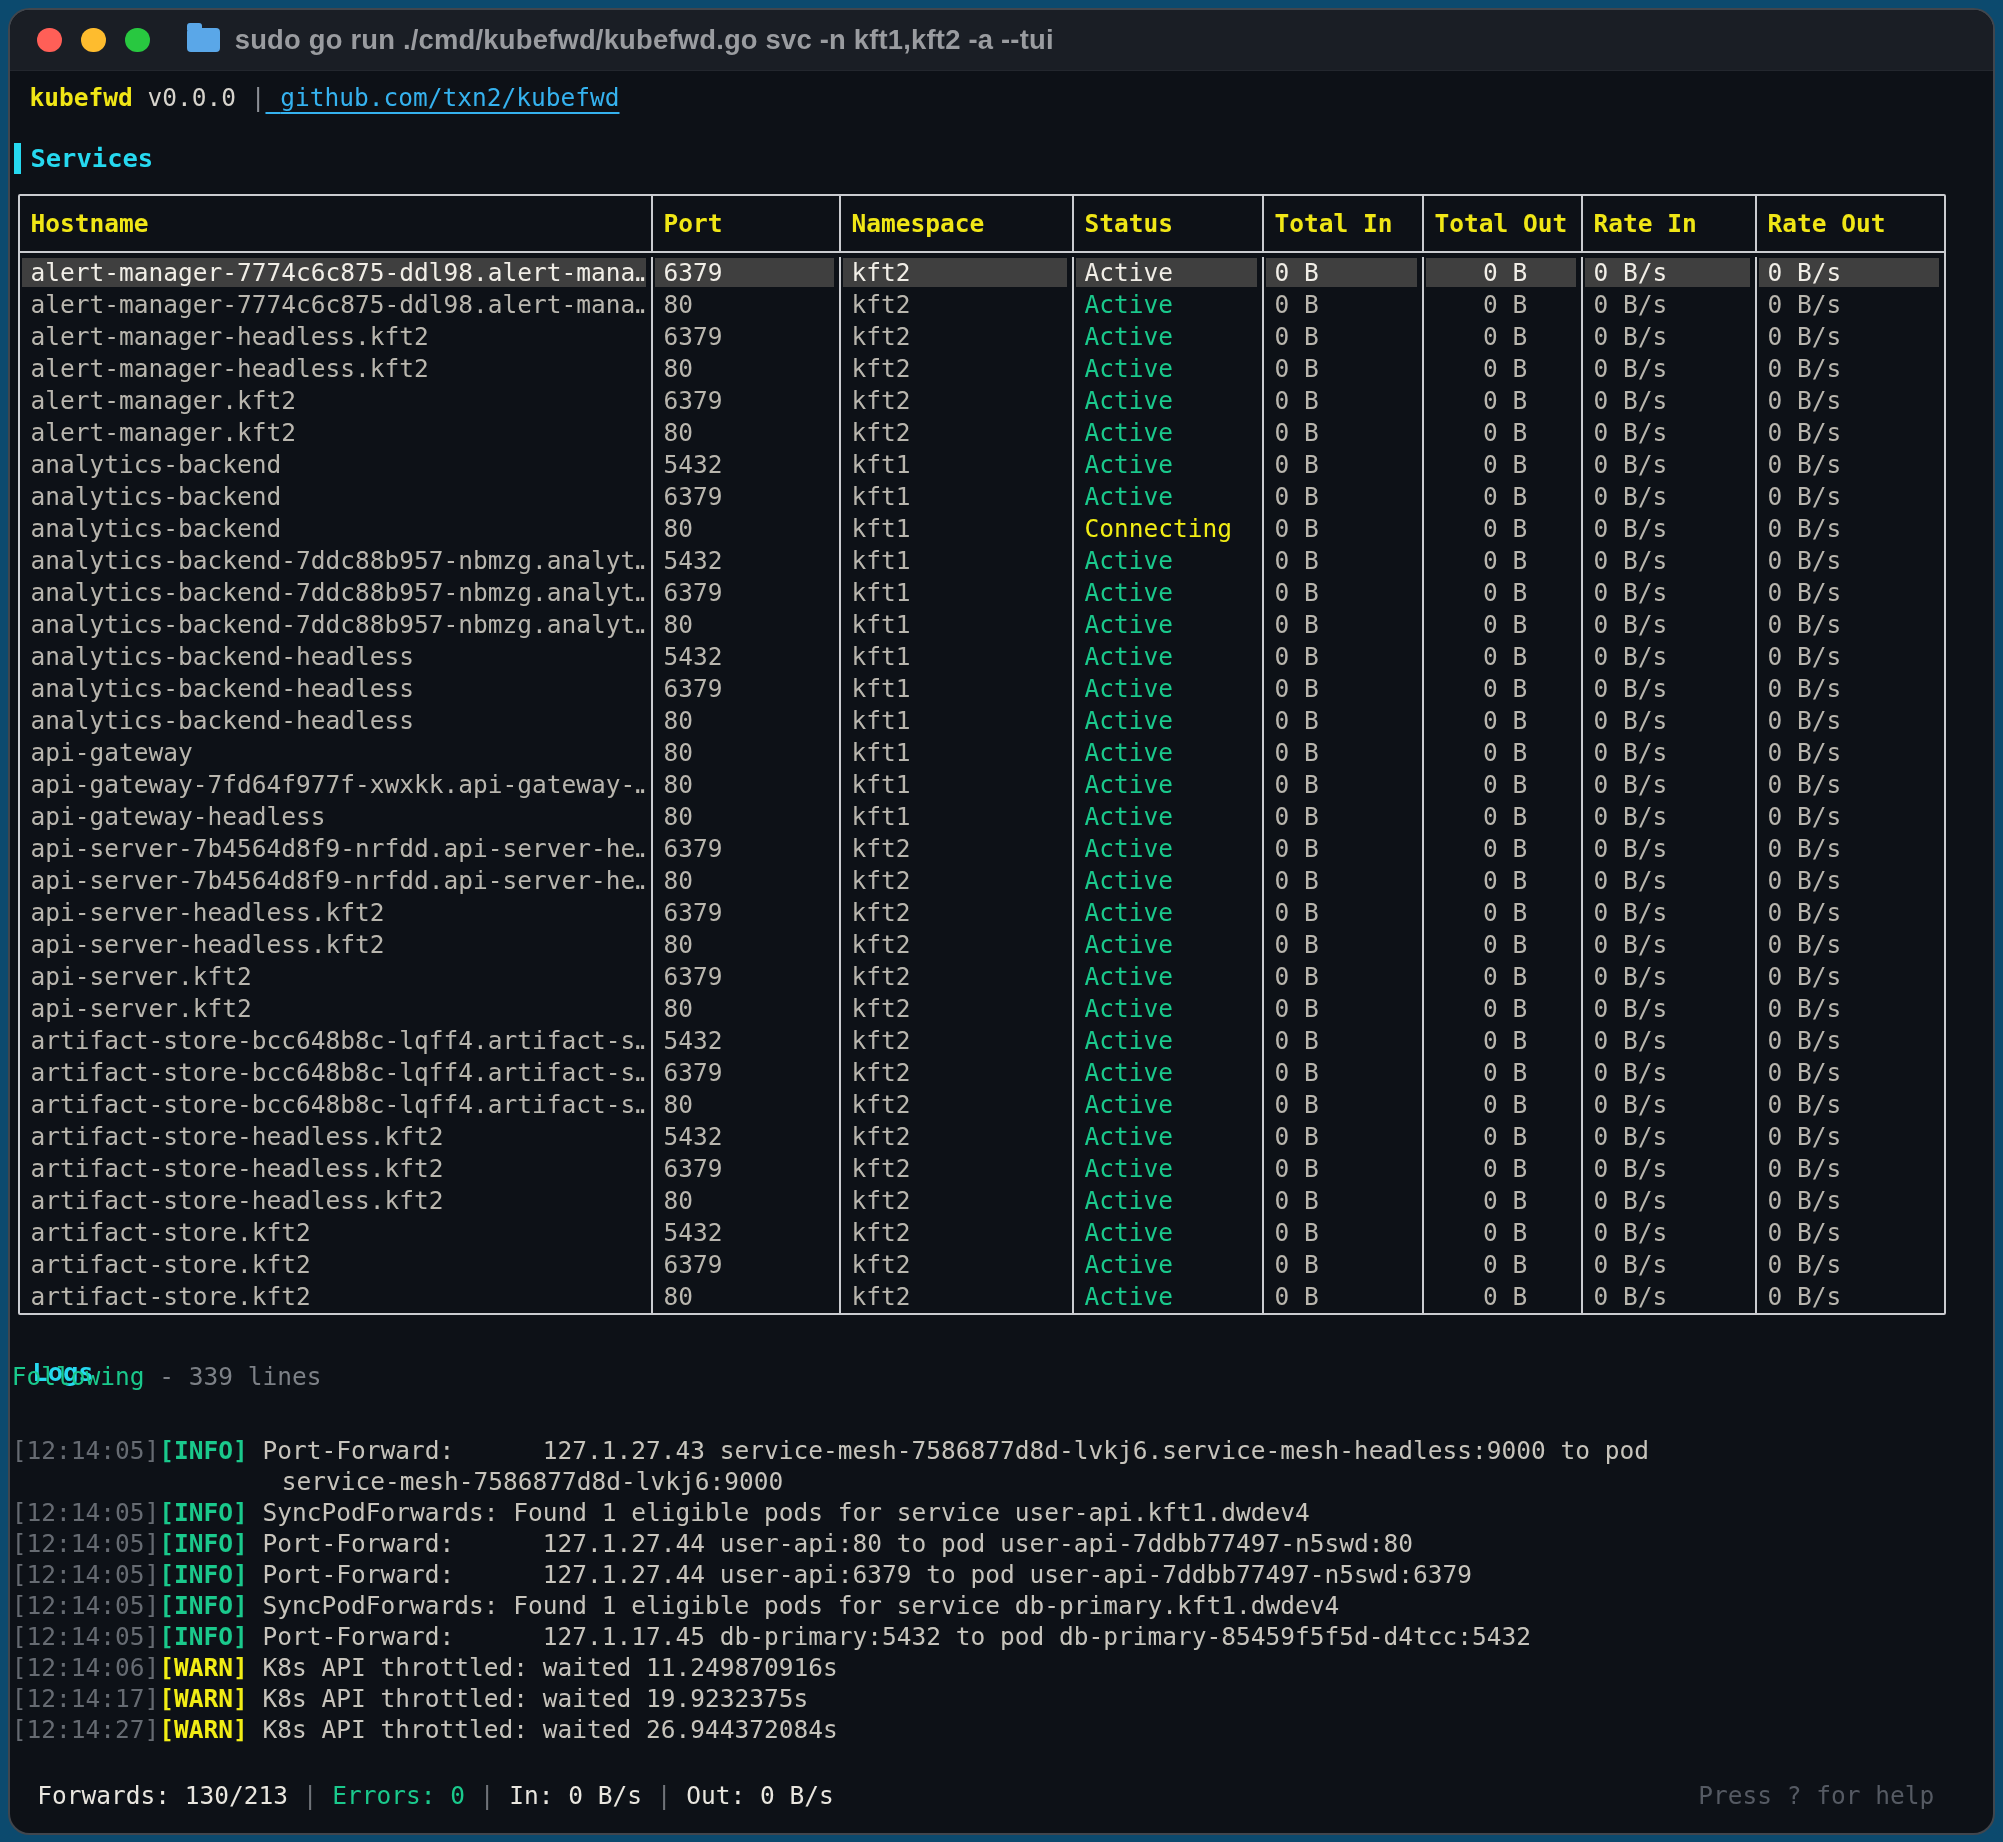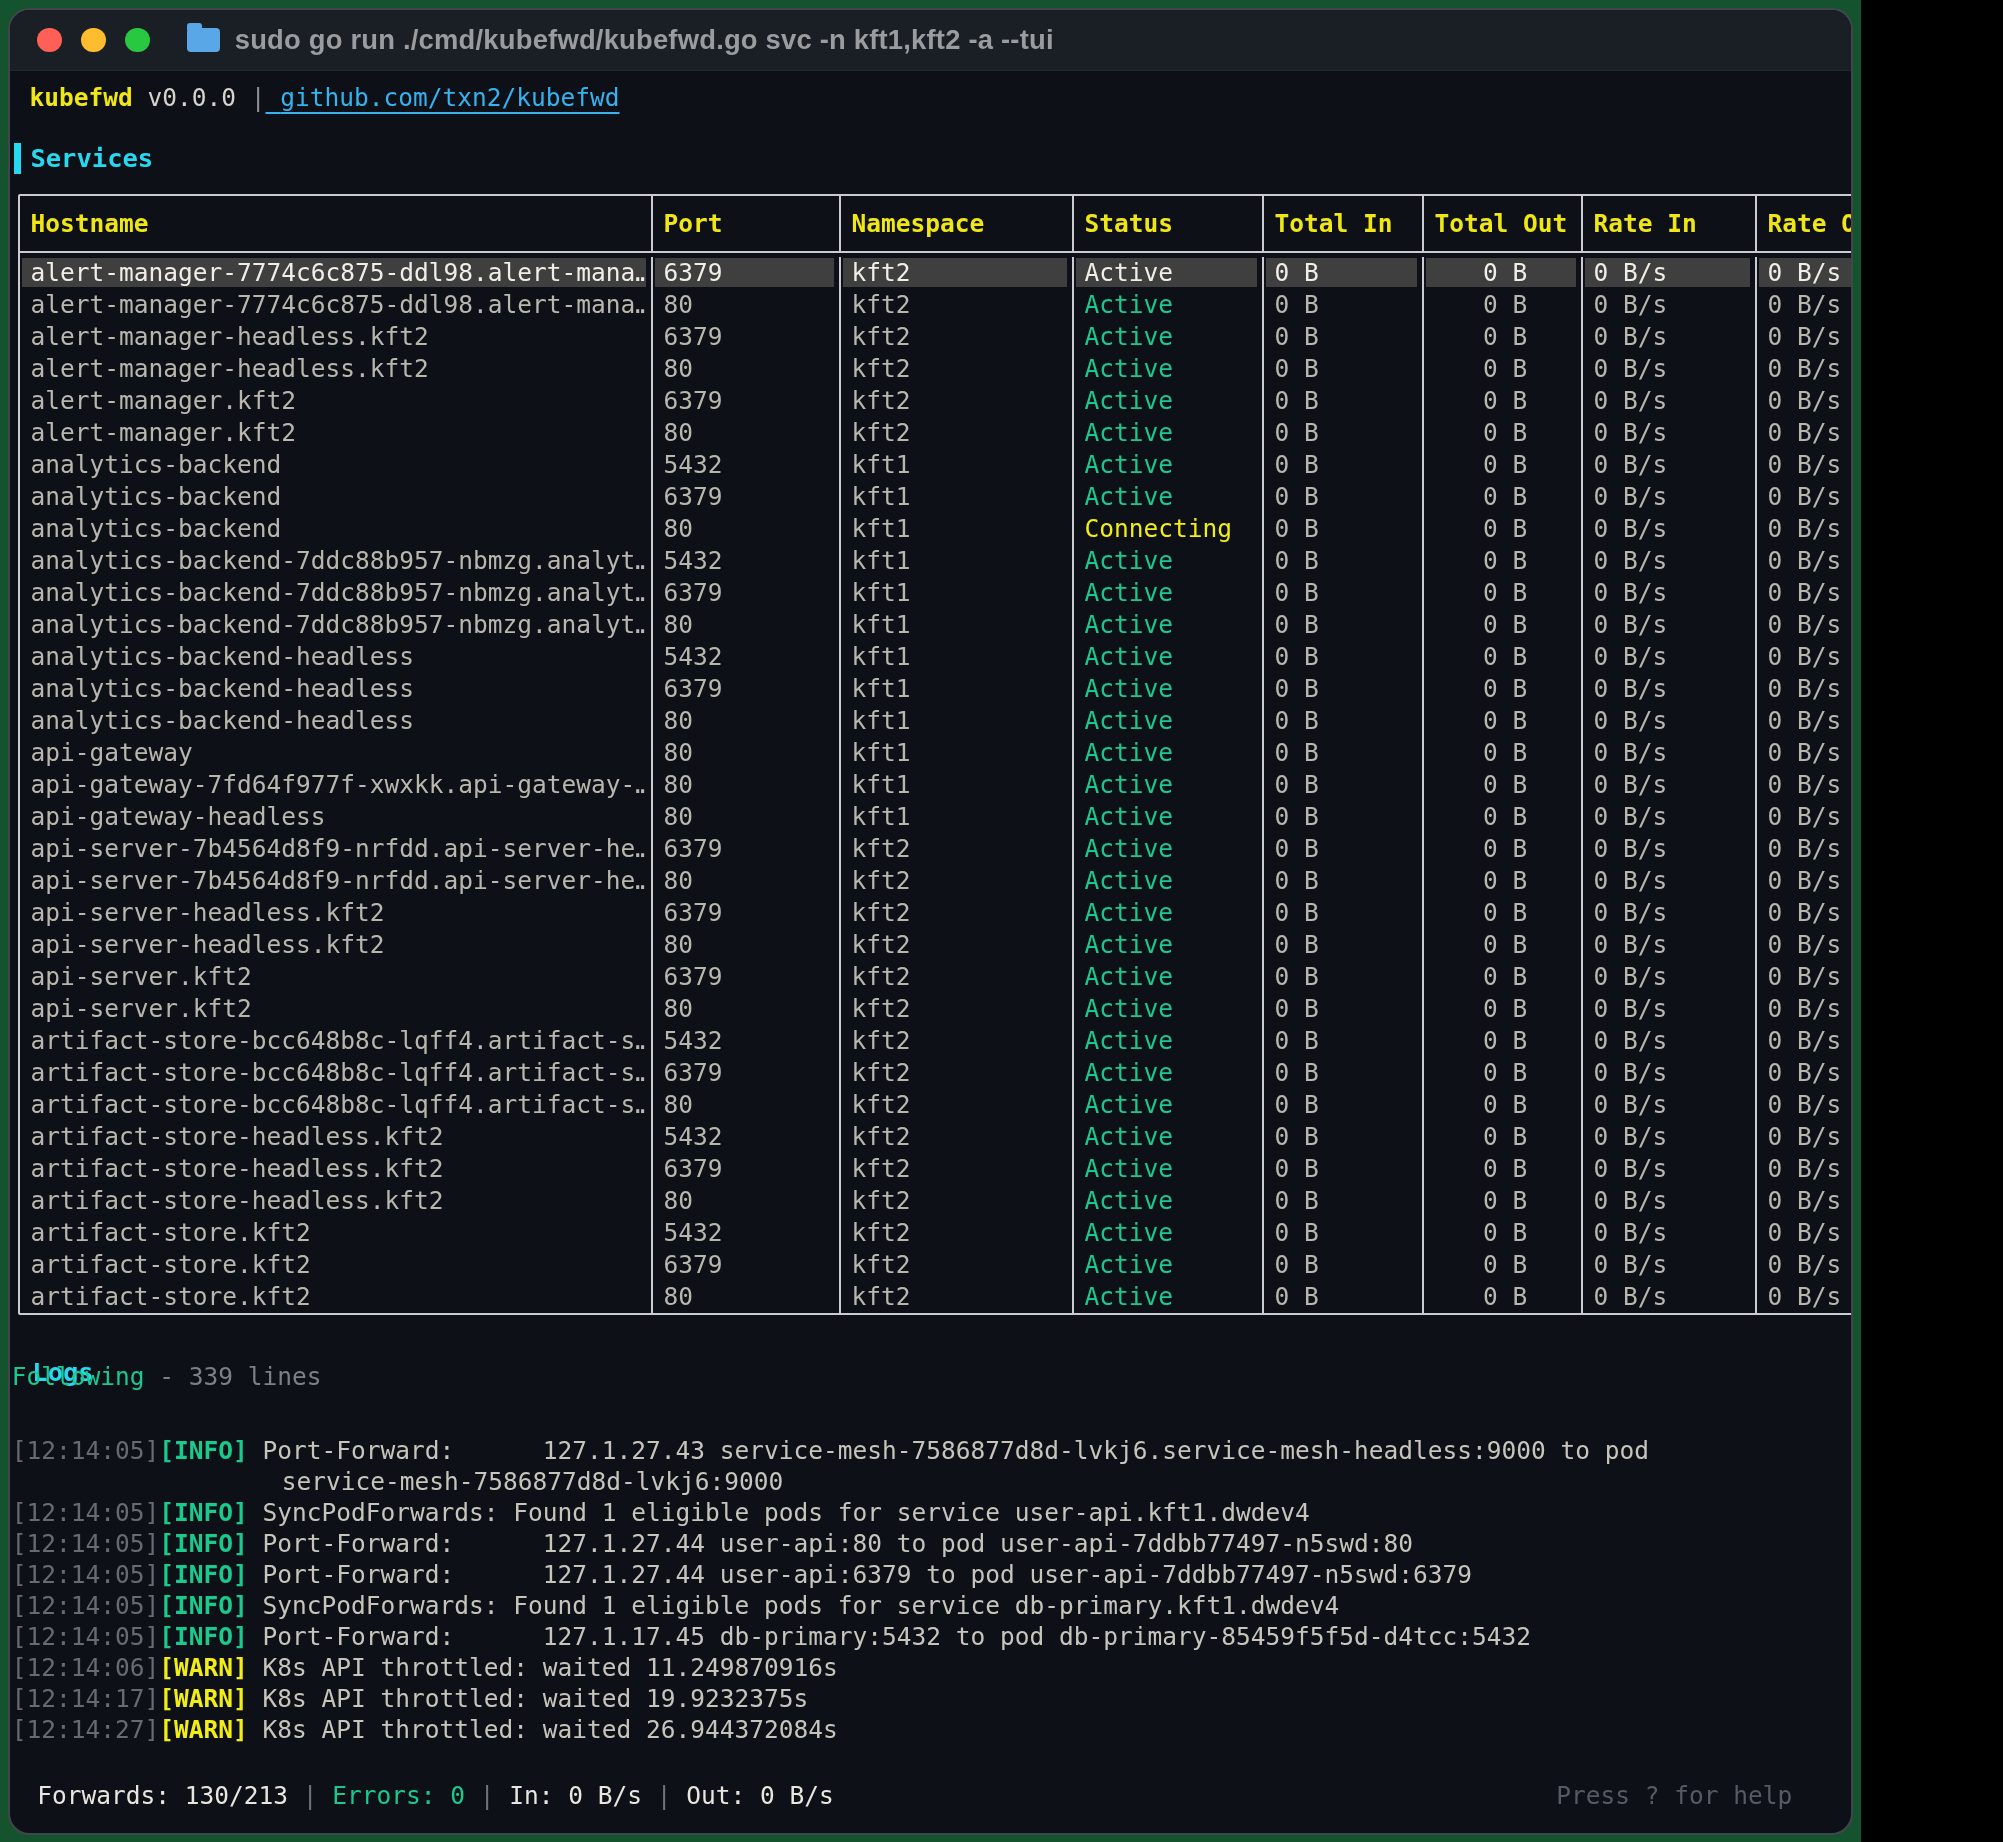--- a/index.html
+++ b/index.html
@@ -1,17 +1,17 @@
 <!DOCTYPE html>
 <html><head>
 <meta charset="utf-8">
 <style>
   * { margin:0; padding:0; box-sizing:border-box; }
   html,body { background:#000; }
-  .screen{ position:relative; width:1861px; height:1843px; background:#14532d; overflow:hidden;
+  .screen{ position:relative; width:2003px; height:1843px; background:#0c4a6e; overflow:hidden;
            font-family:"DejaVu Sans Mono","Liberation Mono",monospace;padding-left:11px; }
   .window{ position:absolute; inset:7.8px; background:#0d1117; border:2px solid #41464d;
            border-radius:21.6px; overflow:hidden; }
 
   
   .titlebar{ height:61px; background:#1a1e25; border-bottom:1px solid #23272e;
              display:flex; align-items:center; padding-left:27.4px; }
   .light{ width:24.5px; height:24.5px; border-radius:50%; margin-right:19.6px; }
   .light.red{ background:#ff5f57; } .light.yellow{ background:#febc2e; } .light.green{ background:#28c840; }
   .folder{ width:33px; height:24.5px; background:#5aa7e8; border-radius:3.9px; position:relative;

